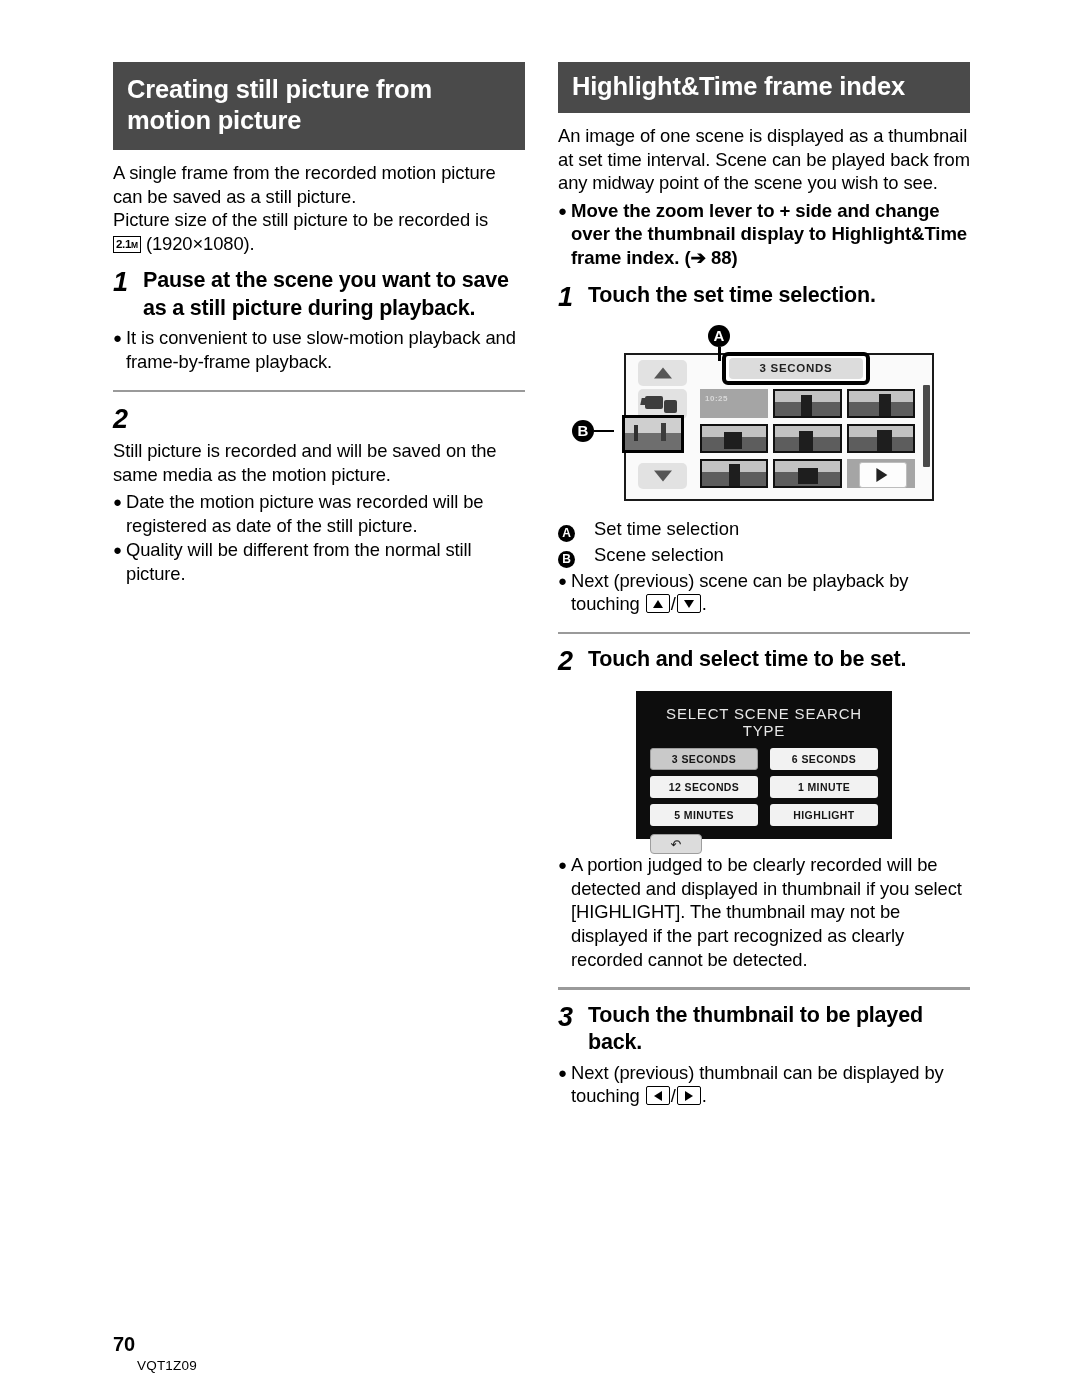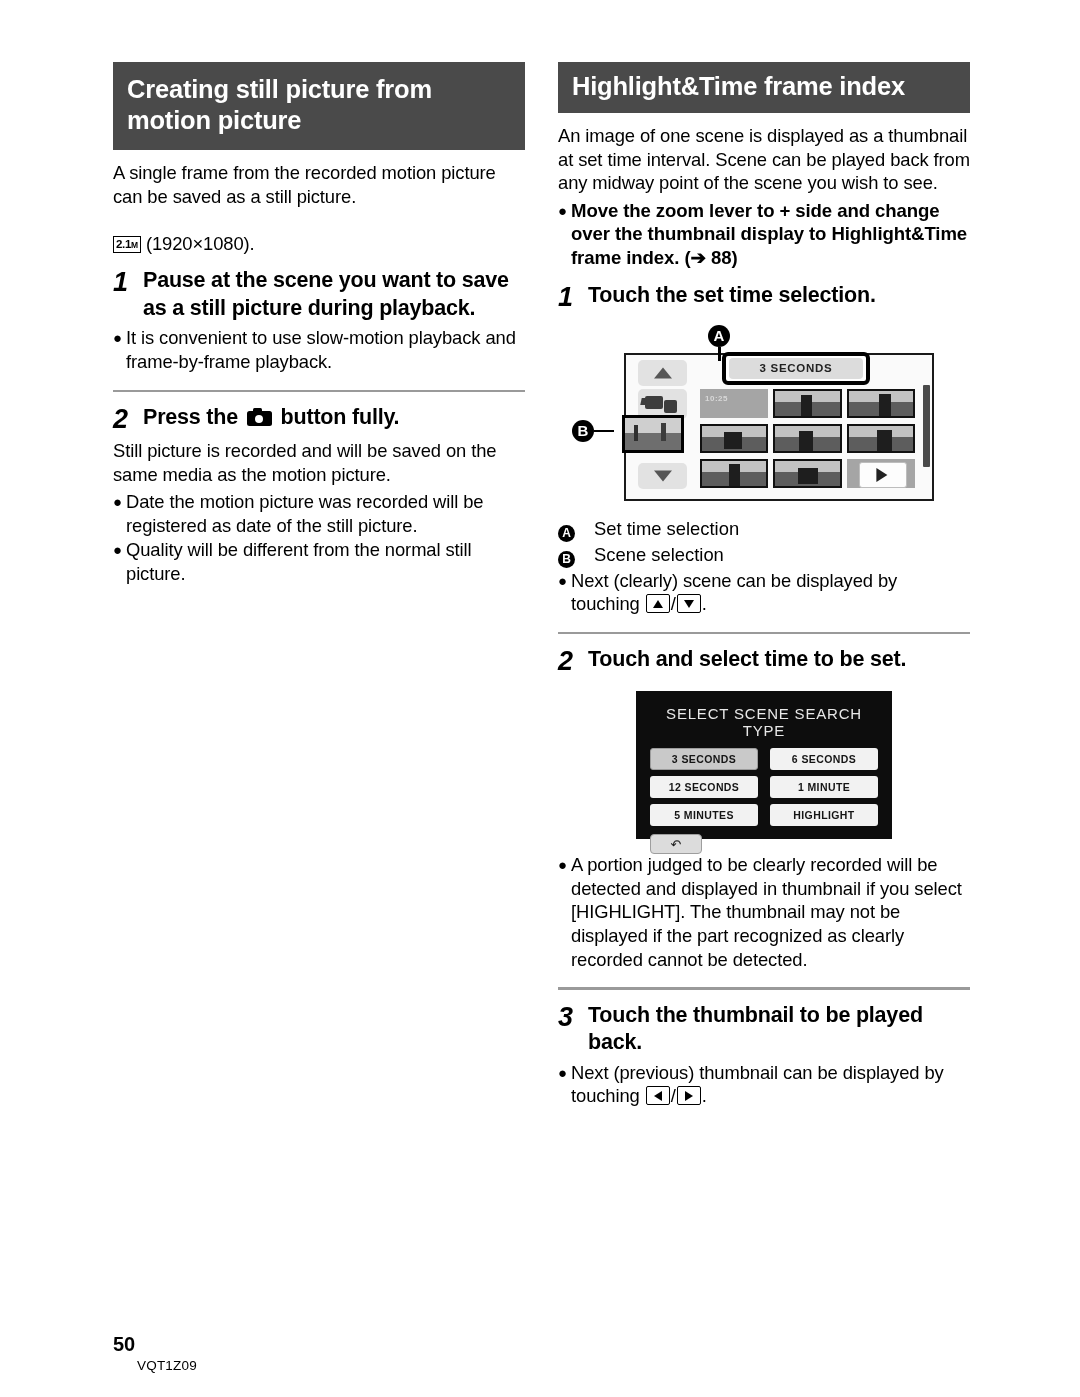--- a/index.html
+++ b/index.html
@@ -281,21 +281,21 @@
 
 <div class="page">
 
   <div class="col col-left">
 
     <div class="section-header two-line">Creating still picture from motion picture</div>
 
     <div class="body-text">
       <p>A single frame from the recorded motion picture can be saved as a still picture.</p>
       <p>
-        <br>
+        <span>Picture size of the still picture to be recorded is</span><br>
         <span class="icon-21m"><span>2.1</span><sub>M</sub></span>
         <span>(1920×1080).</span>
       </p>
     </div>
 
     <div class="step">
       <div class="step-num">1</div>
       <div class="step-title">Pause at the scene you want to save as a still picture during playback.</div>
     </div>
 
@@ -303,27 +303,20 @@
       <div class="bullet">
         <div class="dot">●</div>
         <div class="btxt">It is convenient to use slow-motion playback and frame-by-frame playback.</div>
       </div>
     </div>
 
     <div class="rule"></div>
 
     <div class="step">
       <div class="step-num">2</div>
-      <div class="step-title">
-        <span>Press the</span>
-        <span class="cam-icon">
-          <span class="hump"></span><span class="body"></span><span class="lens"></span>
-        </span>
-        <span>button fully.</span>
-      </div>
     </div>
 
     <div class="body-text" style="margin-top:6px;">Still picture is recorded and will be saved on the same media as the motion picture.</div>
 
     <div class="bullets">
       <div class="bullet">
         <div class="dot">●</div>
         <div class="btxt">Date the motion picture was recorded will be registered as date of the still picture.</div>
       </div>
       <div class="bullet">
@@ -458,21 +451,21 @@
       </div>
       <div class="legend-row">
         <div class="lmark">
           <span class="circ">B</span>
         </div>
         <div class="ltext">Scene selection</div>
       </div>
       <div class="bullet">
         <div class="dot">●</div>
         <div class="btxt">
-          <span>Next (clearly) scene can be displayed by touching</span>
+          <span>Next (previous) scene can be playback by touching</span>
           <span class="keybox"><span class="tri tri-up"></span></span>/<span class="keybox"><span class="tri tri-down"></span></span><span>.</span>
         </div>
       </div>
     </div>
 
     <div class="rule"></div>
 
     <div class="step">
       <div class="step-num">2</div>
       <div class="step-title">Touch and select time to be set.</div>
@@ -513,17 +506,17 @@
         <div class="btxt">
           <span>Next (previous) thumbnail can be displayed by touching</span>
           <span class="keybox"><span class="tri tri-left"></span></span>/<span class="keybox"><span class="tri tri-right"></span></span><span>.</span>
         </div>
       </div>
     </div>
 
   </div>
 
   <div class="footer">
-    <div class="pg">50</div>
+    <div class="pg">70</div>
     <div class="code">VQT1Z09</div>
   </div>
 
 </div>
 
 </body></html>

